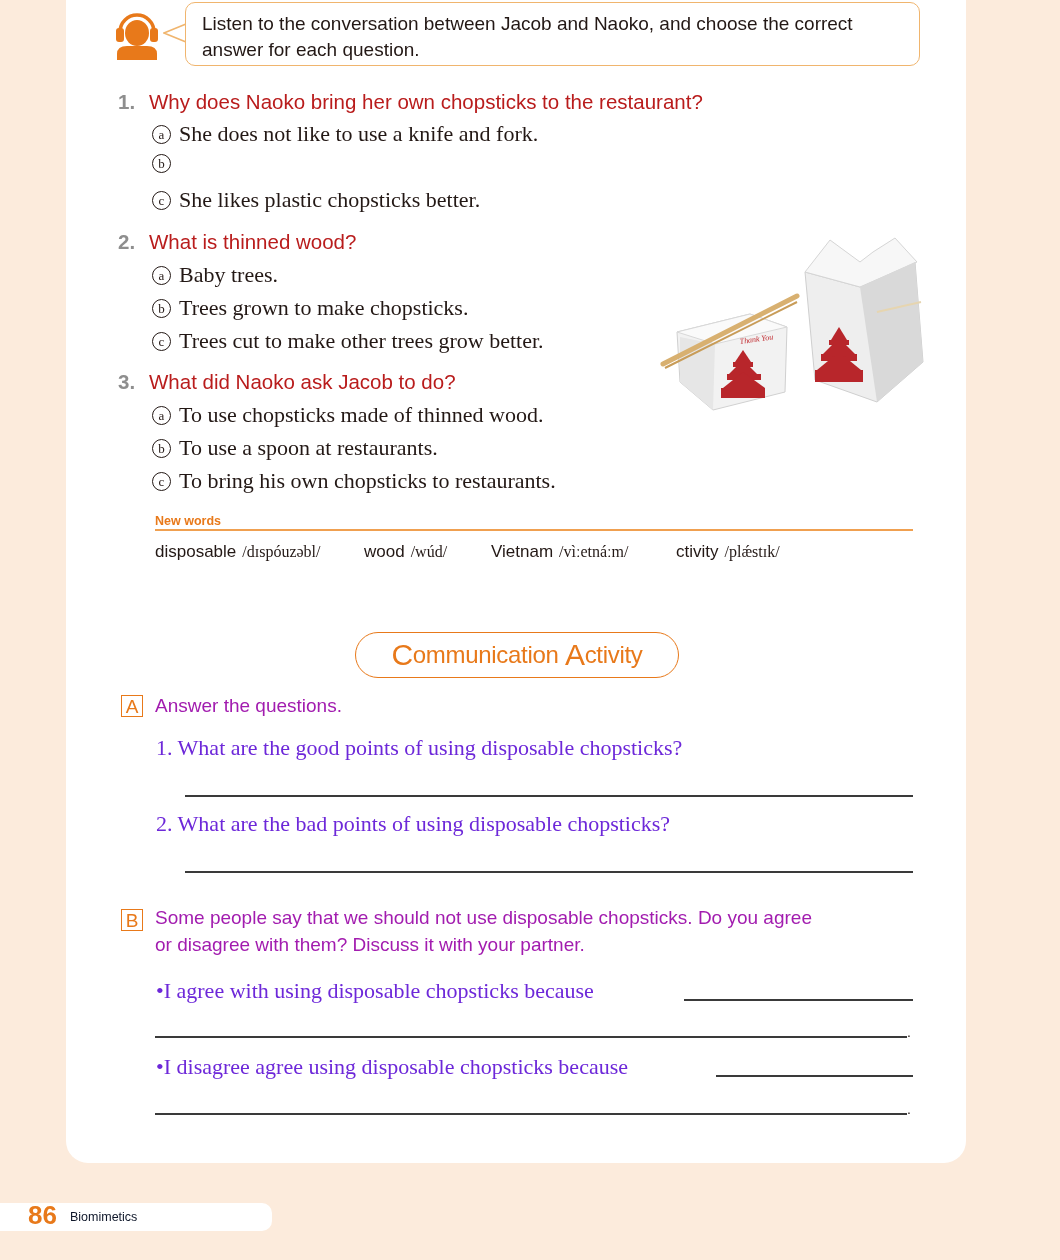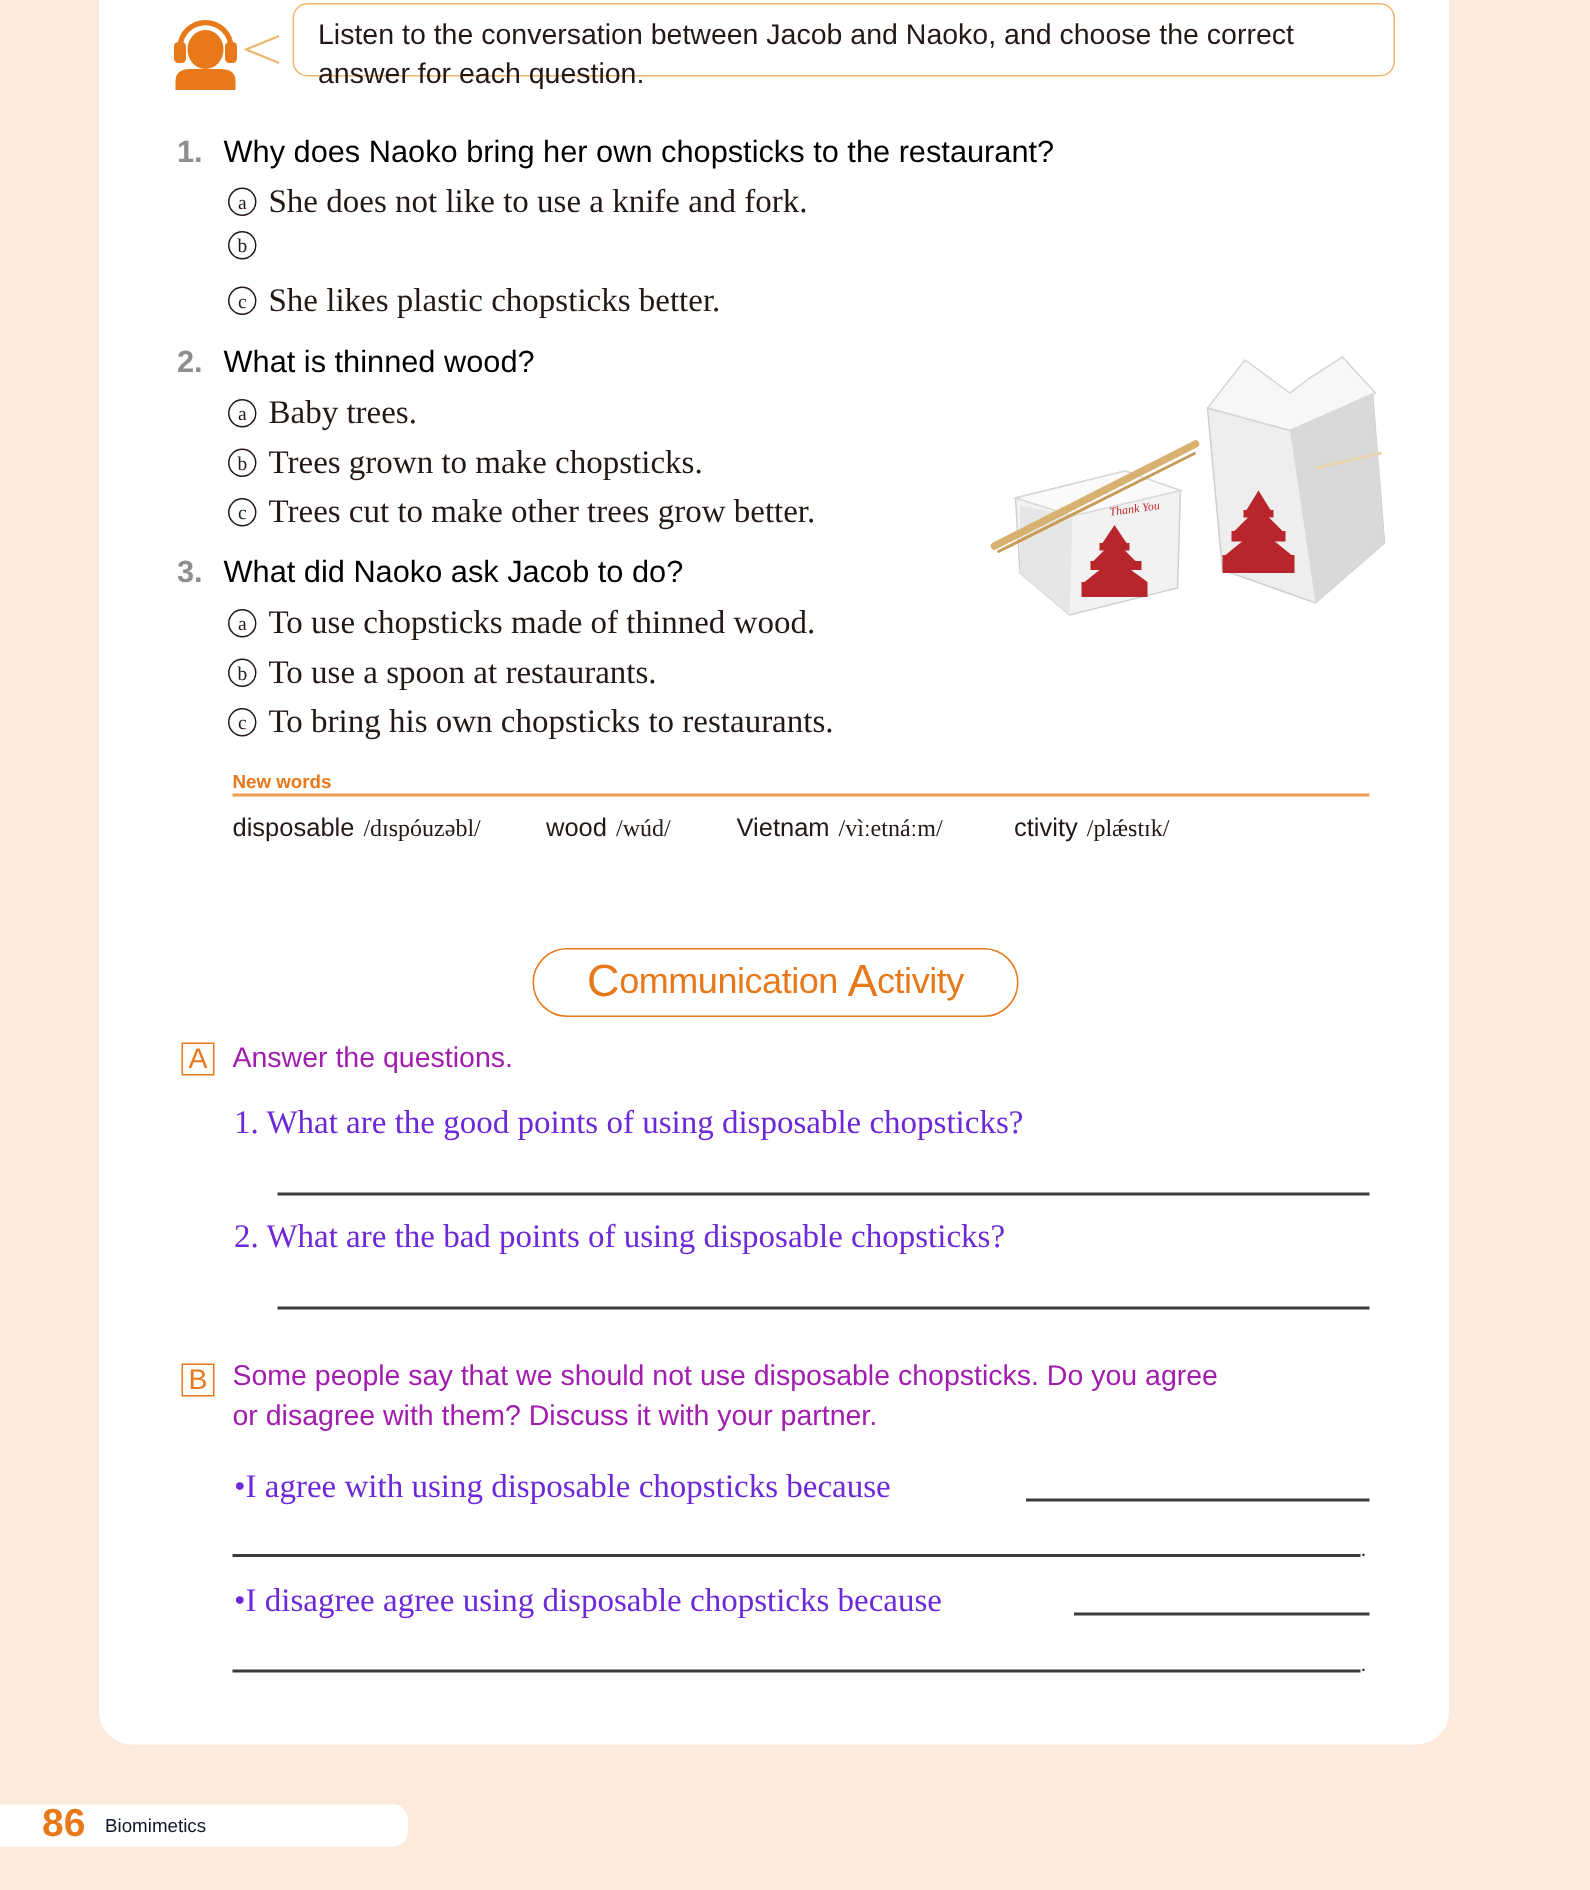--- a/index.html
+++ b/index.html
@@ -7,30 +7,30 @@
   body { position: relative; font-family: "Liberation Sans", sans-serif; color: #231815; }
 
   .panel {
     position: absolute; left: 66px; top: 0; width: 900px; height: 1163px;
     background: #ffffff; border-radius: 0 0 22px 22px;
   }
 
   
   .head-icon { position: absolute; left: 114px; top: 10px; width: 46px; height: 50px; }
   .bubble {
-    position: absolute; left: 195px; top: 2px; width: 735px; height: 49px;
+    position: absolute; left: 185px; top: 2px; width: 735px; height: 64px;
     border: 1.5px solid #f0b56e; border-radius: 10px; background: #fff;
     padding: 8px 16px; font-size: 19px; line-height: 26px; color: #231815;
   }
   .bubble-tail { position: absolute; left: 163px; top: 22px; width: 24px; height: 22px; }
 
   
   .q { position: absolute; left: 118px; font-size: 20.5px; }
   .q-num { color: #8e8e8e; font-weight: bold; display: inline-block; width: 31px; }
-  .q-text { color: #000000; }
+  .q-text { color: #b91c1c; }
   .opt {
     position: absolute; left: 152px; font-family: "Liberation Serif", serif;
     font-size: 22px; color: #231815; display: flex; align-items: center;
   }
   .opt-mark {
     display: inline-flex; align-items: center; justify-content: center;
     width: 19px; height: 19px; border: 1px solid #231815; border-radius: 50%;
     font-size: 13px; margin-right: 8px; line-height: 1;
   }
 

